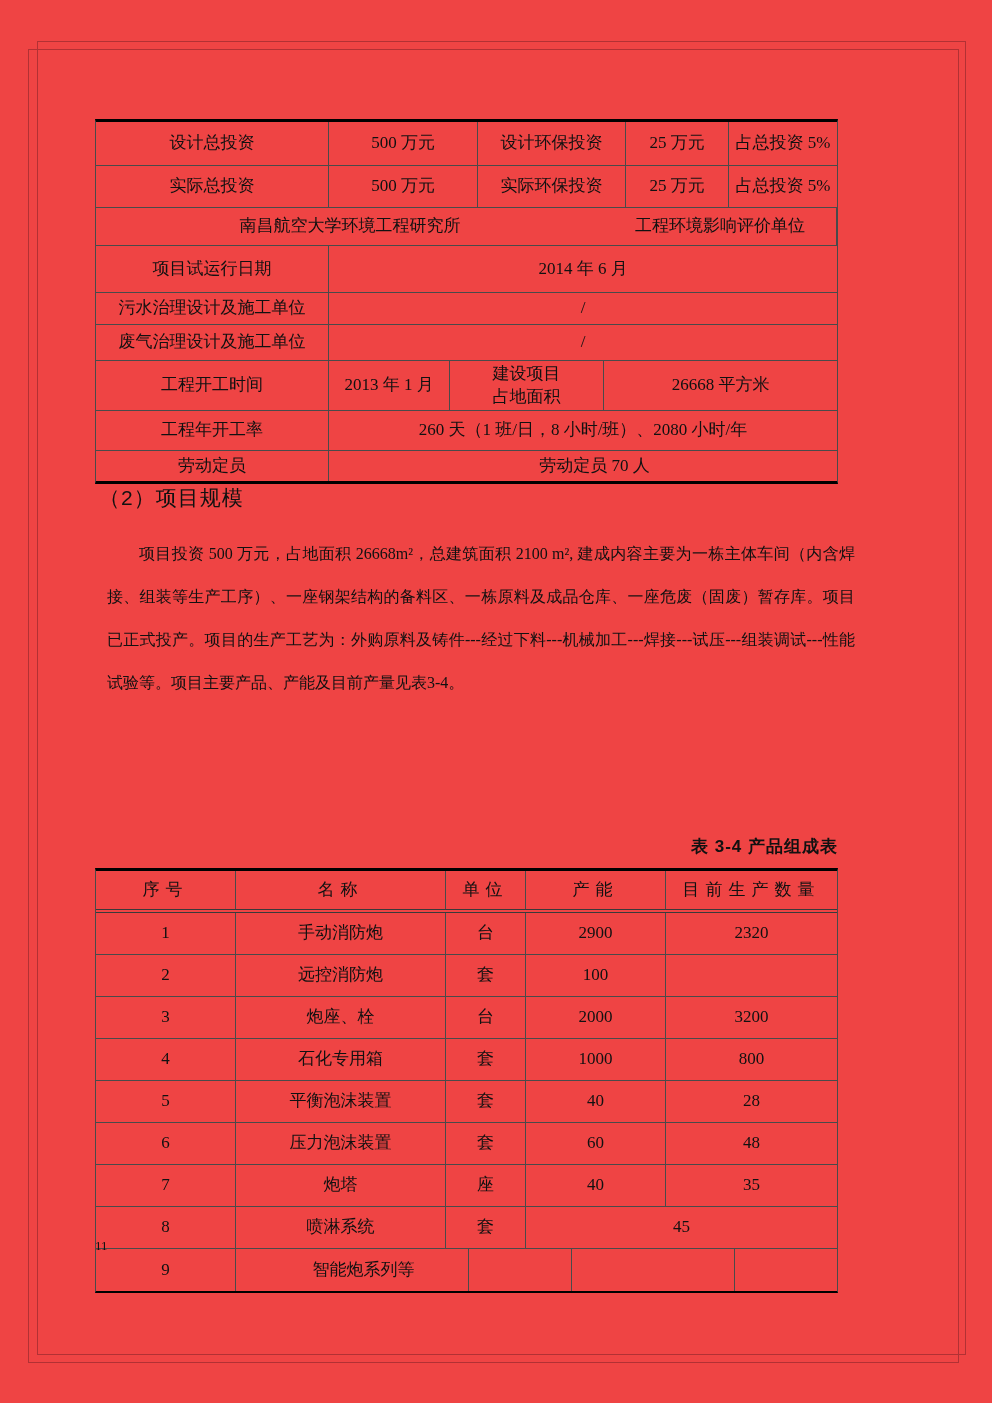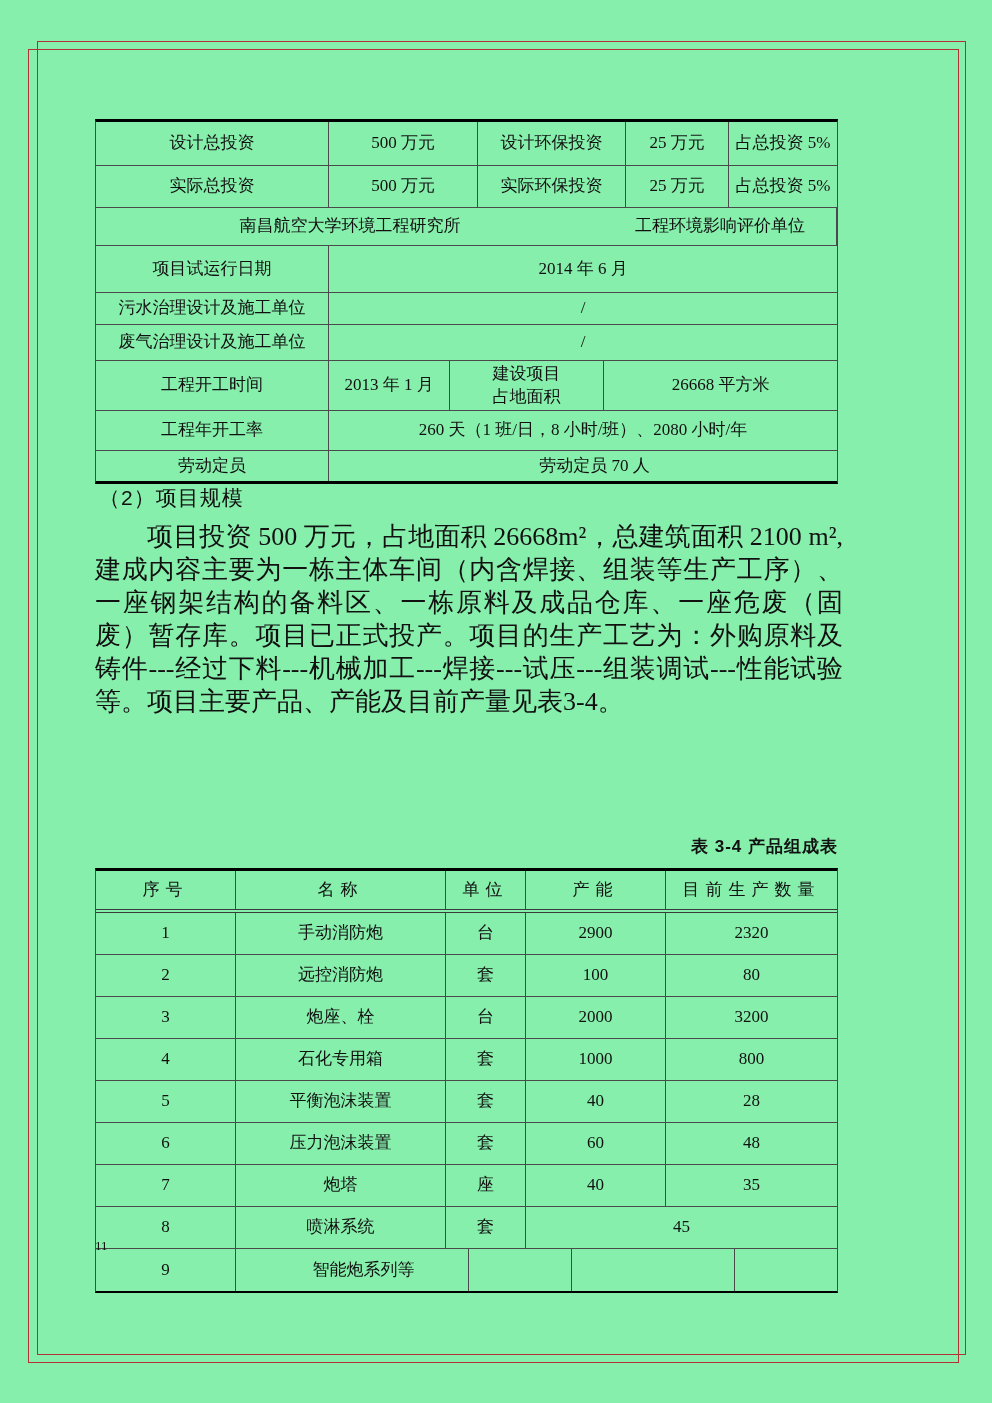--- a/index.html
+++ b/index.html
@@ -1,16 +1,16 @@
 <!DOCTYPE html>
 <html><head>
 <meta charset="utf-8">
 <style>
   html,body{margin:0;padding:0;background:#888;}
-  .page{position:relative;width:992px;height:1403px;background:#86efac;margin:0 auto;
+  .page{position:relative;width:992px;height:1403px;background:#ef4444;margin:0 auto;
         font-family:"Liberation Serif","DejaVu Serif",serif;color:#111;overflow:hidden;}
   .brect{position:absolute;border:1px solid #b23134;}
   .ra{left:28px;top:49px;width:929px;height:1312px;}
   .rb{left:37px;top:41px;width:927px;height:1312px;}
 
   .tbl{position:absolute;left:95px;width:743px;box-sizing:border-box;
        border-left:1px solid #4a4a4a;border-right:1px solid #4a4a4a;}
   .info{top:119px;border-top:3px solid #000;border-bottom:3px solid #000;}
   .prod{top:868px;border-top:3px solid #000;border-bottom:2px solid #000;}
 
@@ -30,22 +30,22 @@
   
   .rh1{height:44px}.rh2{height:42px}.rh3{height:38px}.rh4{height:47px}
   .rh5{height:32px}.rh6{height:36px}.rh7{height:50px}.rh8{height:40px}.rh9{height:30px}
   
   .rhh{height:42px;border-bottom:4px double #3a3a3a;justify-content:center;}
   .rhh .cell{letter-spacing:6px;}
   .rhd{height:42px}
 
   .heading{position:absolute;left:99px;top:484px;margin:0;font-size:21px;font-weight:normal;
            font-family:"Liberation Sans","DejaVu Sans",sans-serif;letter-spacing:1px;}
-  .body-text{position:absolute;left:95px;top:520px;width:748px;margin:0;
-             font-size:26px;line-height:33px;text-align:justify;text-indent:2em;}
+  .body-text{position:absolute;left:95px;top:520px;width:748px;margin:12px;
+             font-size:16px;line-height:43px;text-align:justify;text-indent:2em;}
   .caption{position:absolute;left:95px;top:835px;width:743px;text-align:right;
            font-weight:bold;font-size:17px;
            font-family:"Liberation Sans","DejaVu Sans",sans-serif;letter-spacing:1px;}
   .pagenum{position:absolute;left:95px;top:1238px;width:743px;text-align:left;font-size:13px;}
 </style>
 </head>
 <body>
 
 <div class="page">
   <div class="brect ra"></div>
@@ -117,21 +117,20 @@
       <div class="cell w210">手动消防炮</div>
       <div class="cell w80">台</div>
       <div class="cell w140">2900</div>
       <div class="cell last">2320</div>
     </div>
     <div class="row rhd">
       <div class="cell w140">2</div>
       <div class="cell w210">远控消防炮</div>
       <div class="cell w80">套</div>
       <div class="cell w140">100</div>
-      <div class="cell last">80</div>
     </div>
     <div class="row rhd">
       <div class="cell w140">3</div>
       <div class="cell w210">炮座、栓</div>
       <div class="cell w80">台</div>
       <div class="cell w140">2000</div>
       <div class="cell last">3200</div>
     </div>
     <div class="row rhd">
       <div class="cell w140">4</div>

